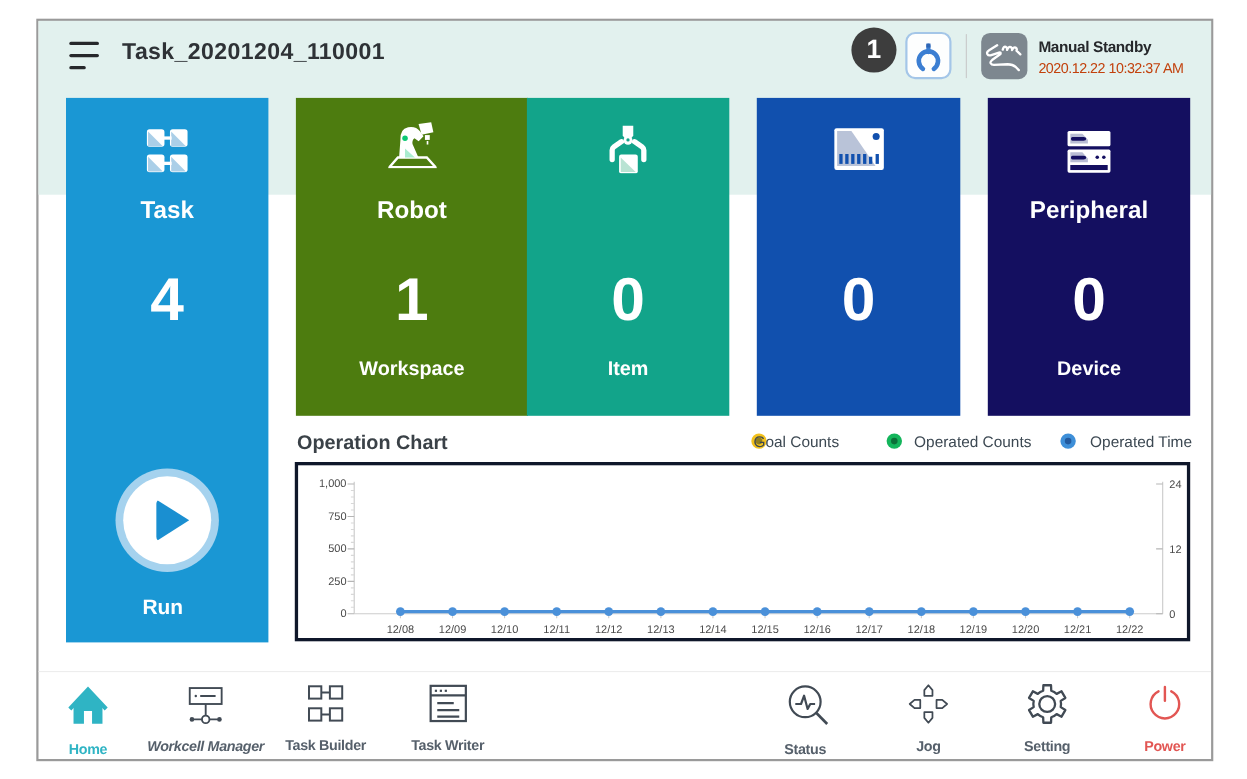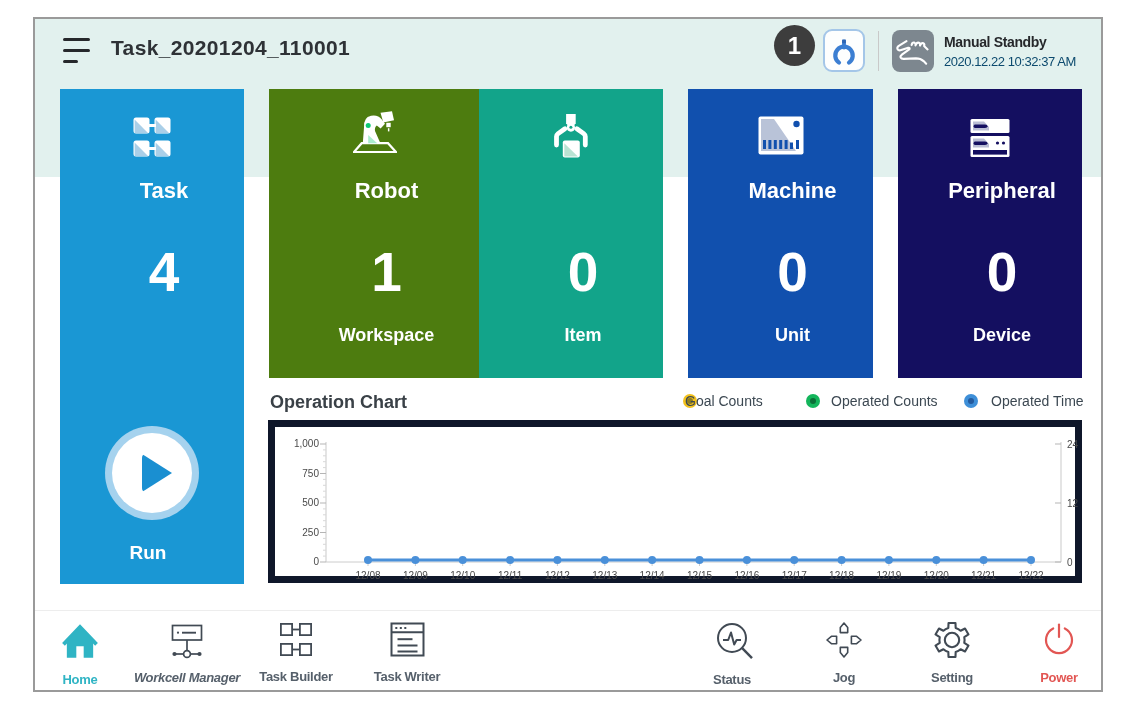--- a/index.html
+++ b/index.html
@@ -9,43 +9,43 @@
   #frame { left:33px; top:17px; width:1070px; height:675px; border:2px solid #9a9a9a; background:#fff; }
   #header { left:35px; top:19px; width:1066px; height:158px; background:#e2f1ee; }
   
   .hline { position:absolute; background:#26282b; height:3px; border-radius:2px; }
   #title { left:111px; top:36px; font-size:21px; font-weight:bold; color:#2e3236; letter-spacing:0.35px; }
   #badge1 { left:774px; top:25px; width:41px; height:41px; border-radius:50%; background:#3d3d3d; color:#fff; font-size:24px; font-weight:bold; text-align:center; line-height:41px; }
   #servo { left:823px; top:29px; width:42px; height:43px; background:#fdfefe; border:2px solid #a4c6e8; border-radius:9px; }
   #sep1 { left:878px; top:31px; width:1px; height:40px; background:#c9c9c9; }
   #handbox { left:892px; top:30px; width:42px; height:42px; background:#7d878f; border-radius:8px; }
   #mstandby { left:944px; top:34px; font-size:14px; font-weight:bold; color:#26282b; letter-spacing:-0.35px; }
-  #mdate { left:944px; top:54px; font-size:13px; color:#0c4a6e; letter-spacing:-0.45px; }
-  
-  .card { position:absolute; top:89px; width:184px; height:289px; color:#fff; text-align:center;padding-left:12px; }
+  #mdate { left:944px; top:54px; font-size:13px; color:#c2410c; letter-spacing:-0.45px; }
+  
+  .card { position:absolute; top:89px; width:184px; height:289px; color:#fff; text-align:center; }
   .card .ttl { position:absolute; width:100%; top:89px; font-size:22px; font-weight:bold; }
   .card .num { position:absolute; width:100%; top:151px; font-size:55px; font-weight:bold; }
   .card .sub { position:absolute; width:100%; top:236px; font-size:18px; font-weight:bold; }
   .card svg.cicon { position:absolute; left:50%; transform:translateX(-50%); top:26px; }
   #card-task { left:60px; width:184px; height:495px; background:#1a97d4; }
   #card-robot { left:269px; width:211px; background:#4d7c0f; }
   #card-ee { left:479px; width:184px; background:#12a48a; }
   #card-machine { left:688px; width:185px; background:#1150ae; }
   #card-periph { left:898px; width:184px; background:#140f60; }
   
   #runhalo { left:105px; top:426px; width:94px; height:94px; border-radius:50%; background:#a5d2ee; }
   #runwhite { left:112px; top:433px; width:80px; height:80px; border-radius:50%; background:#fff; }
   #runtri { left:142px; top:454px; width:0; height:0; border-left:30px solid #1a8fd1; border-top:19px solid transparent; border-bottom:19px solid transparent; border-radius:4px; }
   #runlbl { left:60px; top:542px; width:176px; text-align:center; color:#fff; font-size:19px; font-weight:bold; }
   
   #opttl { left:270px; top:392px; font-size:18px; font-weight:bold; color:#3a4147; }
   .lgdot { position:absolute; top:394px; width:14px; height:14px; border-radius:50%; }
   .lgdot i { position:absolute; left:4px; top:4px; width:6px; height:6px; border-radius:50%; display:block; }
   .lgtxt { position:absolute; top:393px; font-size:14px; color:#3c4852; }
-  #chartbox { left:268px; top:420px; width:814px; height:163px; border:7px solid #0f172a; background:#fff; }
+  #chartbox { left:268px; top:420px; width:814px; height:163px; border:3px solid #0f172a; background:#fff; }
   
   #navline { left:35px; top:610px; width:1066px; height:1px; background:#ededed; }
   .nav { position:absolute; text-align:center; }
   .nav .lbl { margin-top:7px; font-size:13px; font-weight:bold; color:#56606b; letter-spacing:-0.3px; }
   </style>
 </head>
 <body>
   <div id="frame" class="abs"></div>
   <div id="header" class="abs"></div>
   <div class="hline" style="left:63px; top:38px; width:27px;"></div>
@@ -134,23 +134,21 @@
       <g fill="#1150ae">
         <rect x="5" y="24" width="3" height="9"></rect>
         <rect x="10.4" y="24" width="3" height="9"></rect>
         <rect x="15.8" y="24" width="3" height="9"></rect>
         <rect x="21.2" y="24" width="3" height="9"></rect>
         <rect x="26.6" y="24" width="3" height="9"></rect>
         <rect x="32" y="26.5" width="3" height="6.5"></rect>
         <rect x="38" y="24" width="3" height="9"></rect>
       </g>
     </svg>
-    <div class="ttl">Machine</div>
     <div class="num">0</div>
-    <div class="sub">Unit</div>
   </div>
 
   <div id="card-periph" class="card">
     <svg class="cicon" width="40" height="40" viewBox="0 0 40 40" style="top:29px;">
       <rect x="0.5" y="1" width="39" height="14" rx="1.5" fill="#fff"></rect>
       <path d="M 3 3.5 L 14 3.5 L 19 9 L 19 12.5 L 3 12.5 Z" fill="#b9bdd4"></path>
       <path d="M 5 6.5 L 15 6.5 Q 17.5 6.5 17.5 8.2 Q 17.5 10 15 10 L 5 10 Q 3.6 10 3.6 8.2 Q 3.6 6.5 5 6.5 Z" fill="#140f60"></path>
       <g transform="translate(0,18)">
         <rect x="0.5" y="0" width="39" height="21" rx="1.5" fill="#fff"></rect>
         <path d="M 3 2.5 L 14 2.5 L 19 8 L 19 11.5 L 3 11.5 Z" fill="#b9bdd4"></path>

